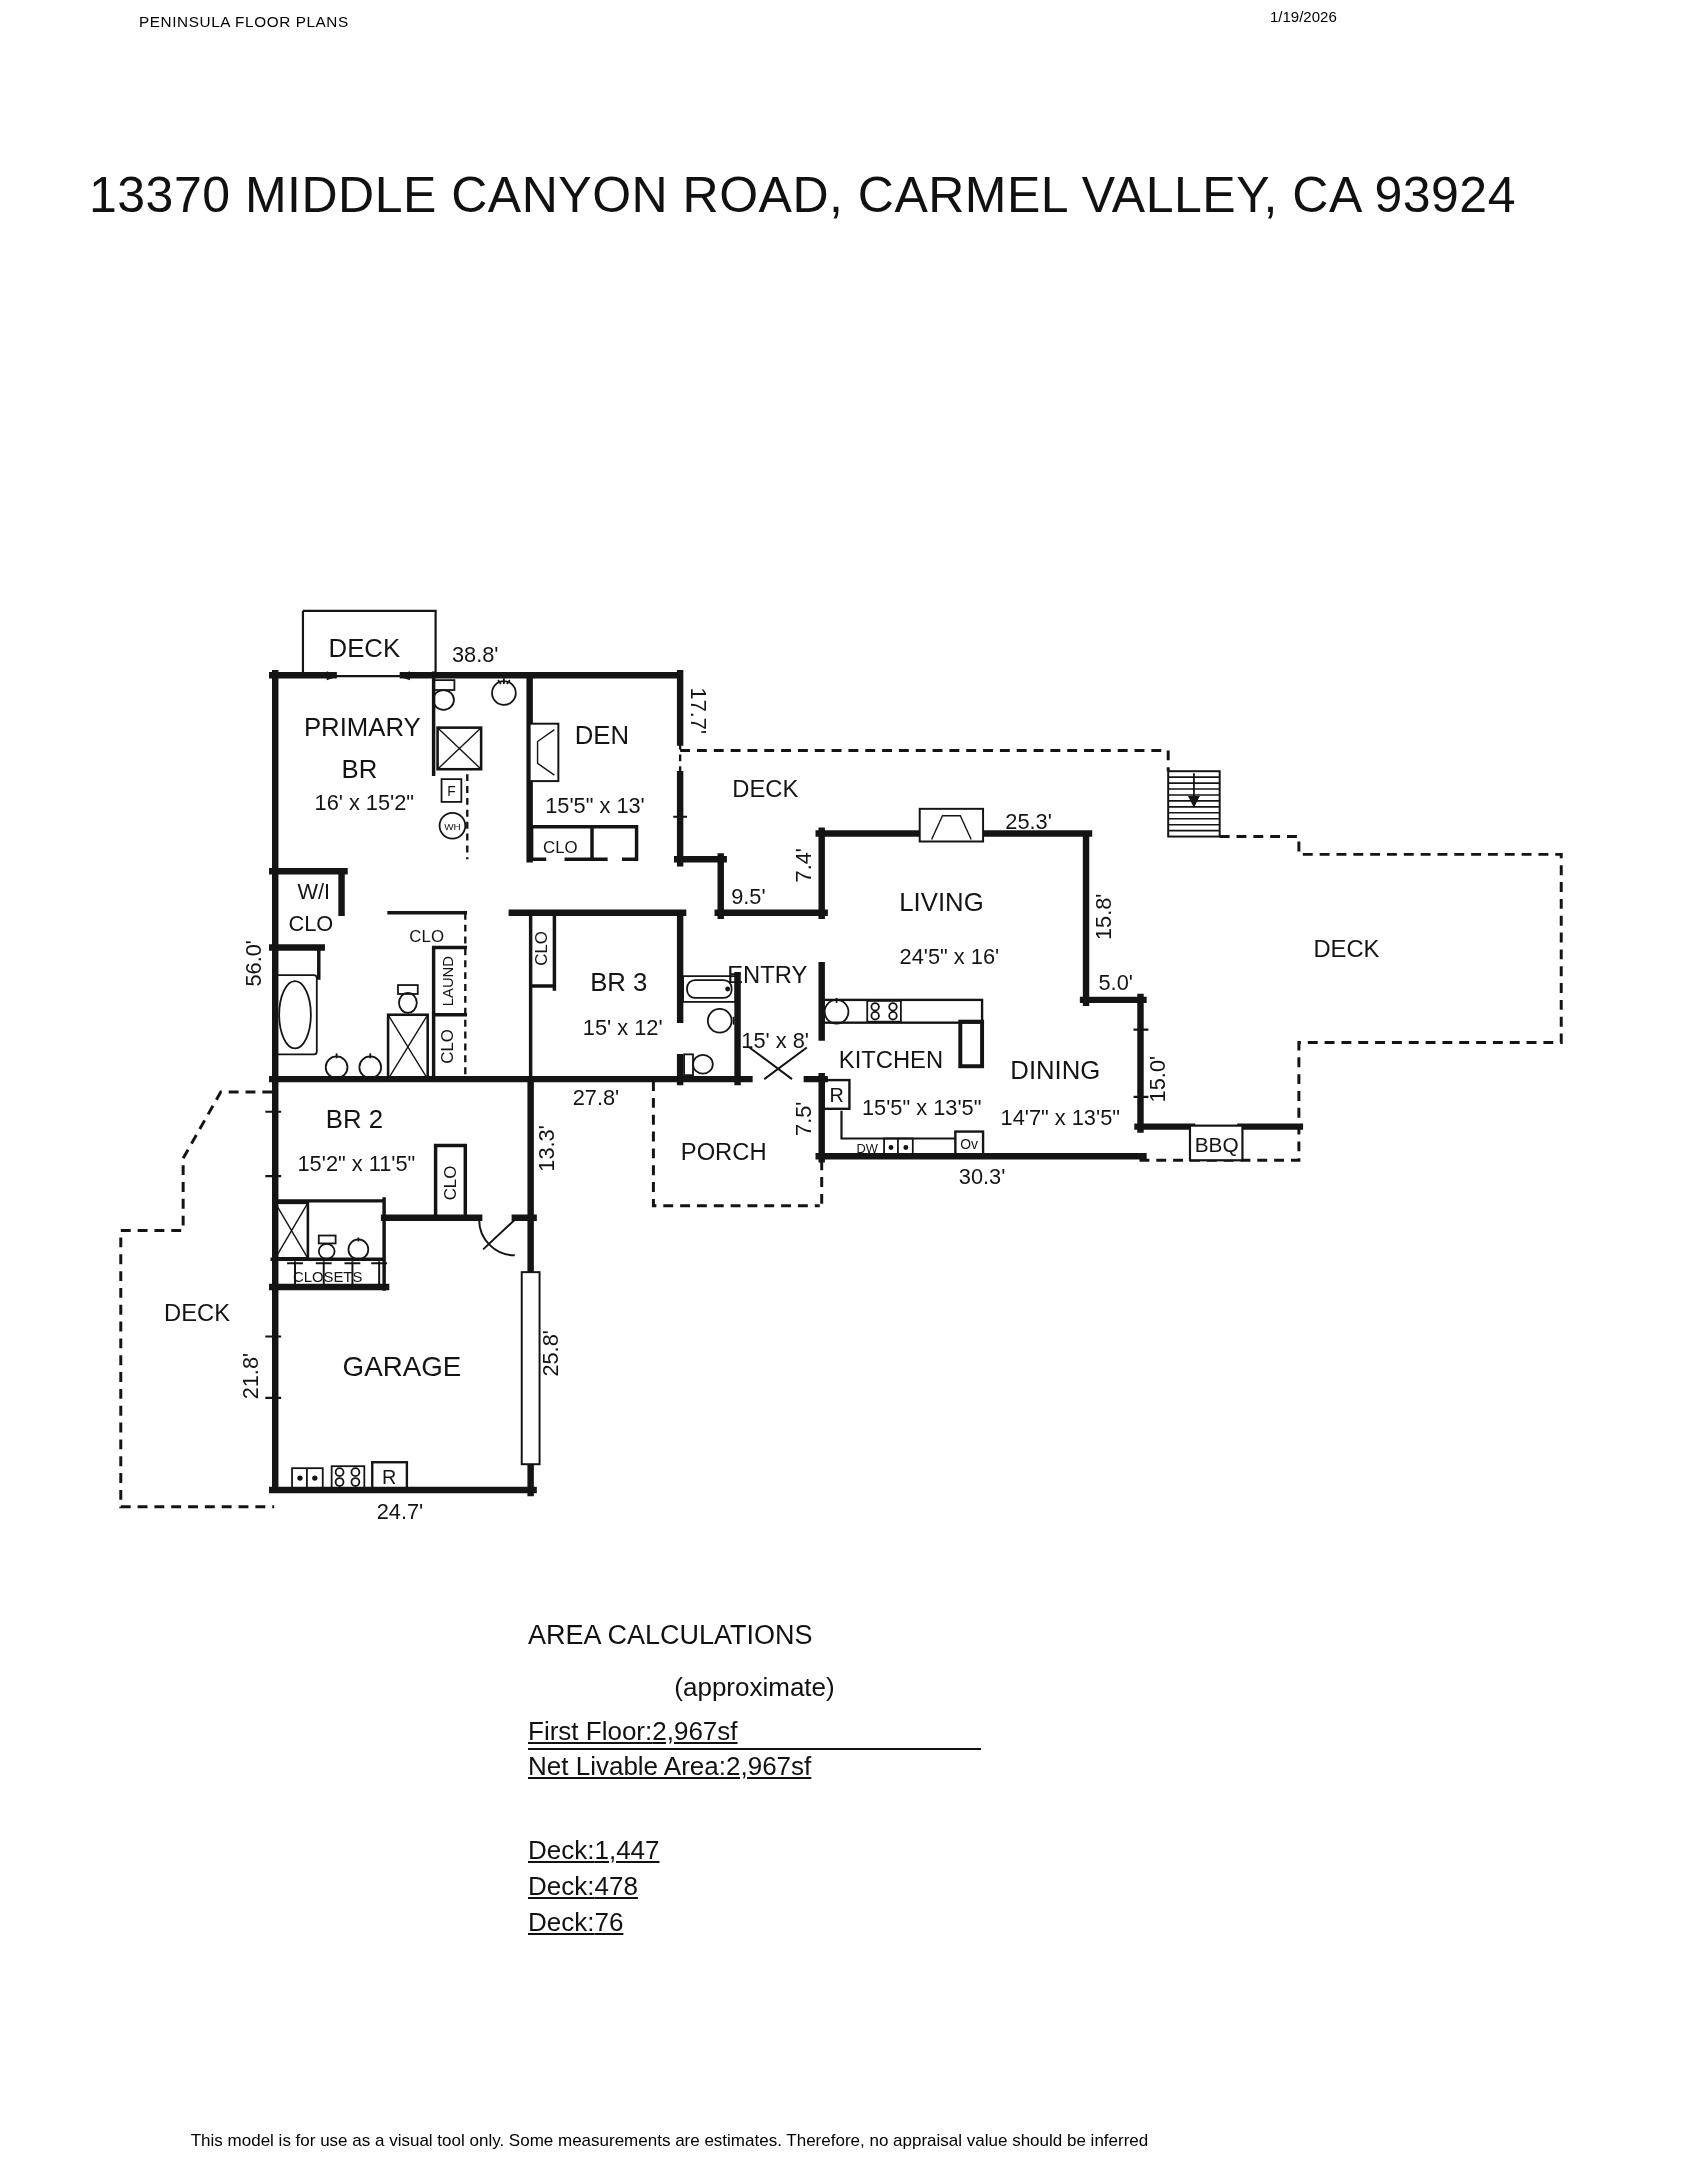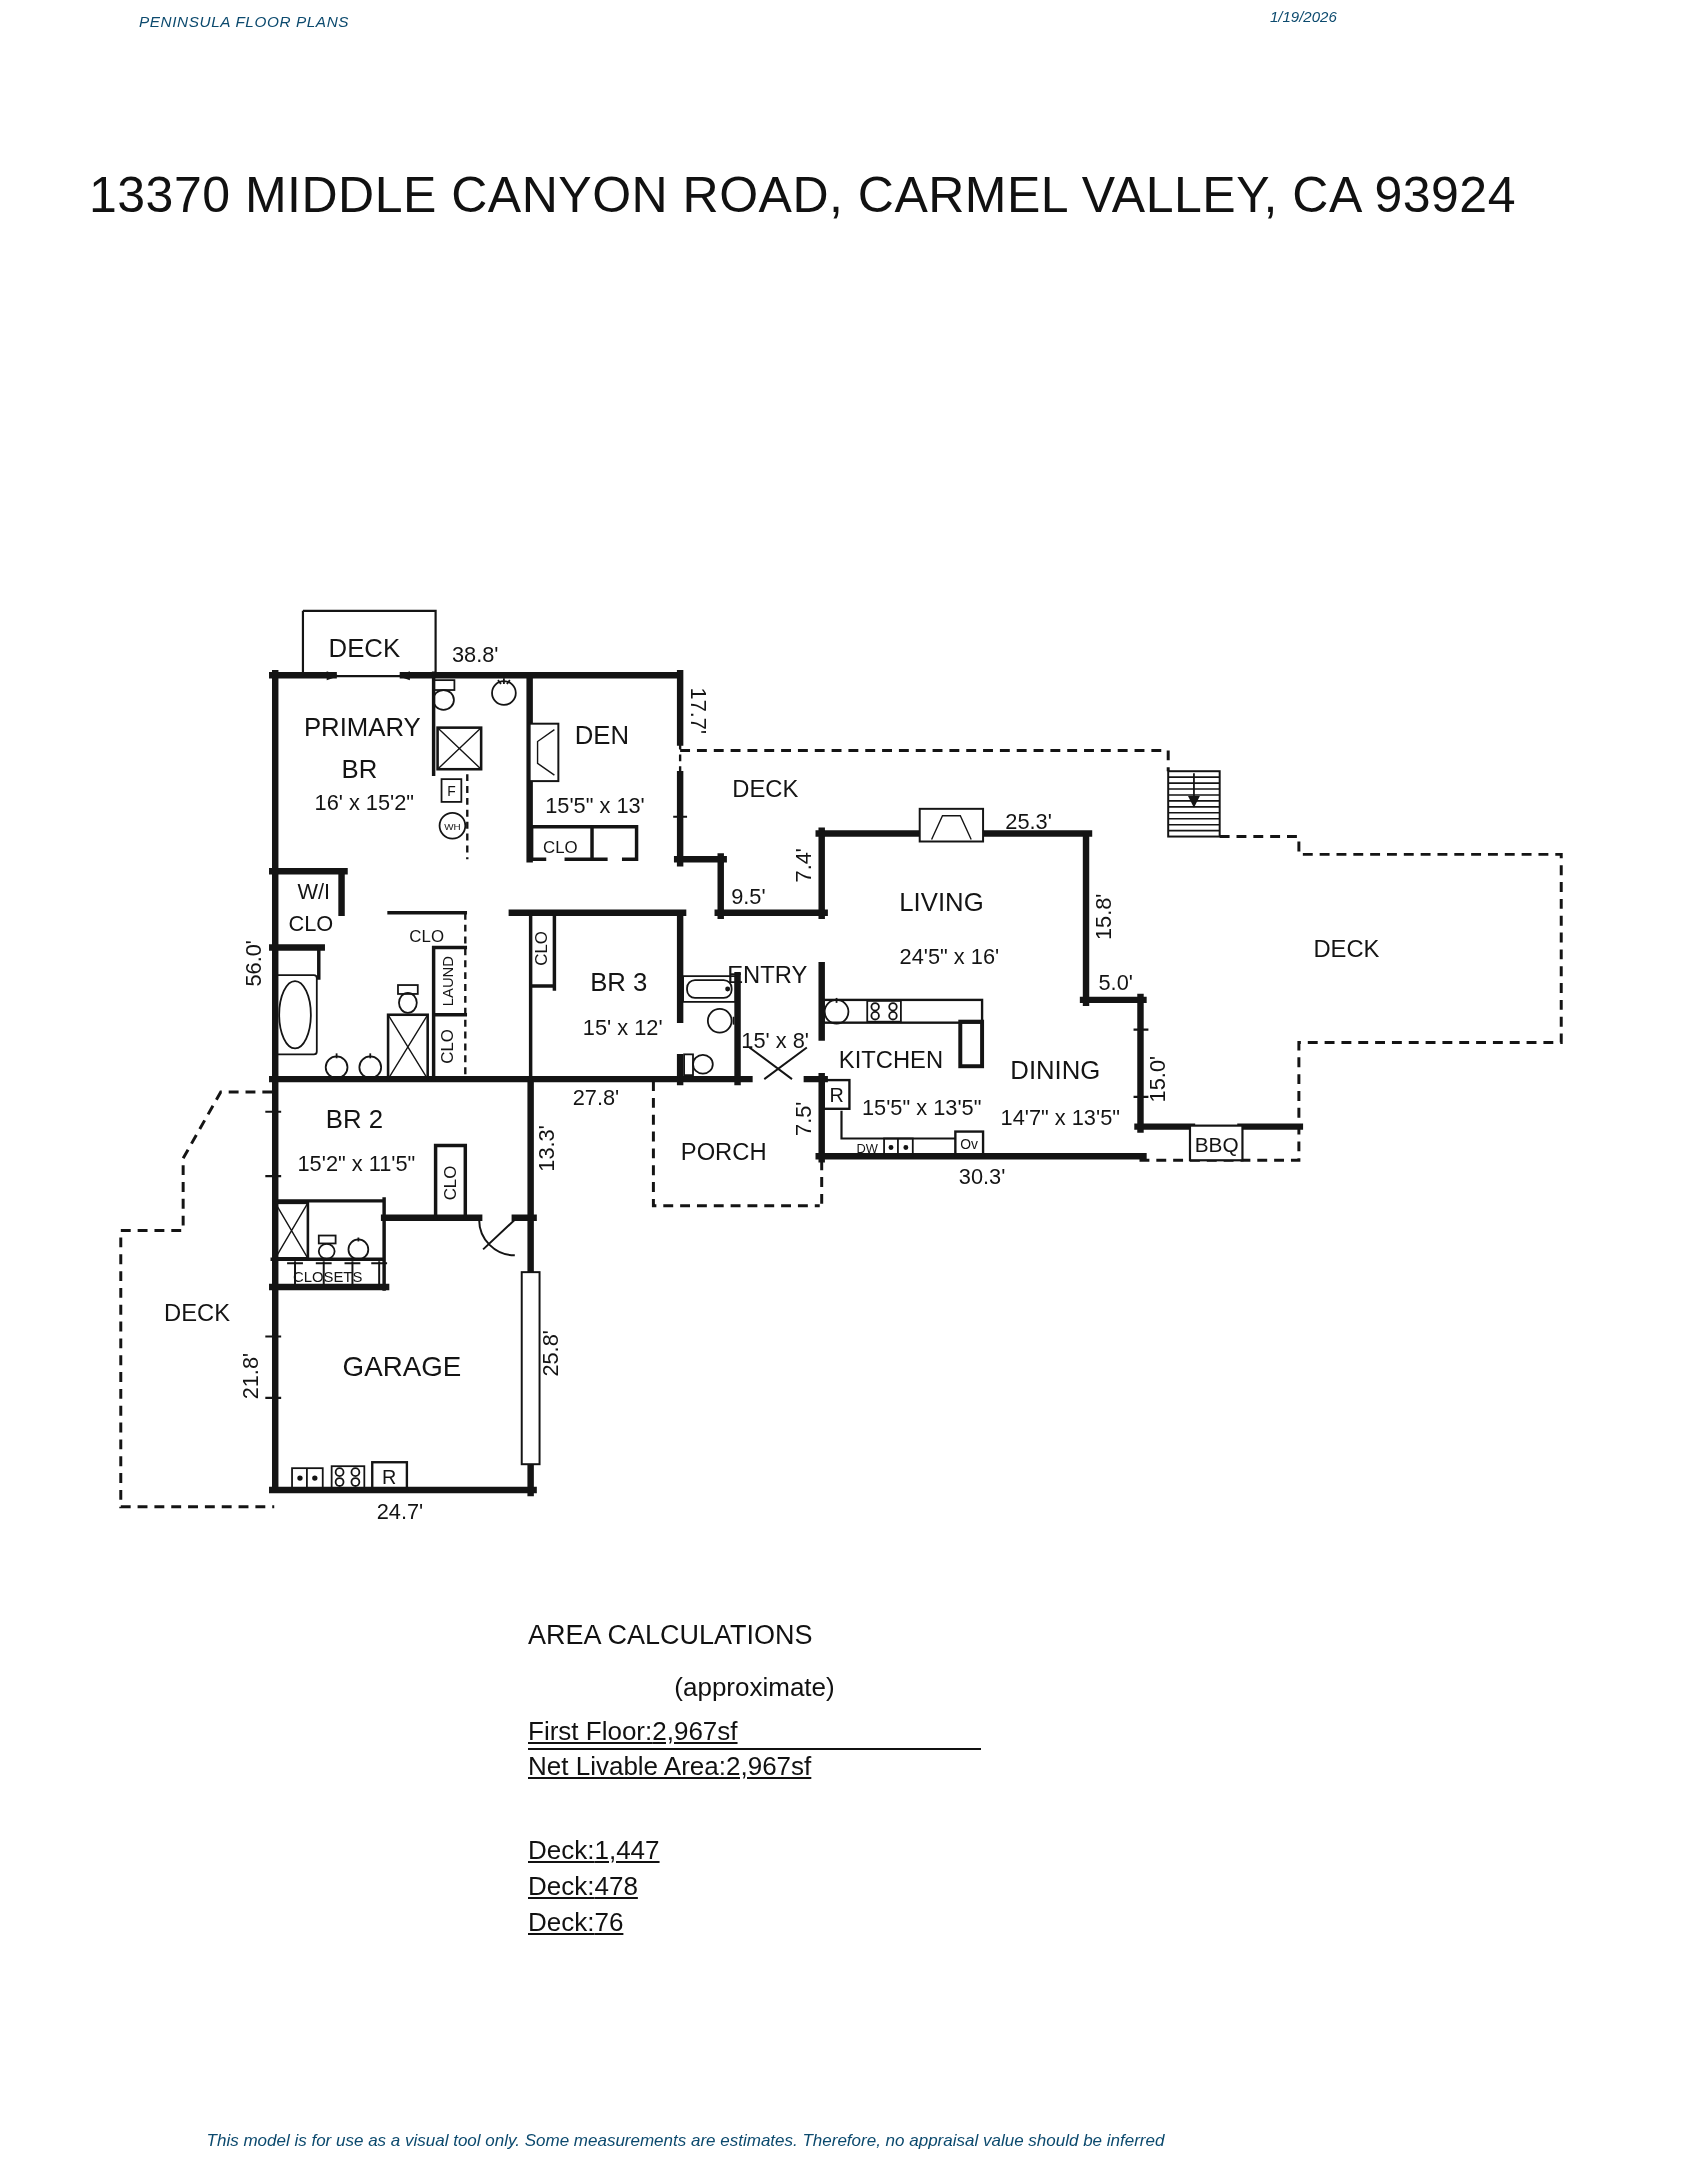--- a/index.html
+++ b/index.html
@@ -1,18 +1,18 @@
 <!DOCTYPE html>
 <html><head>
 <meta charset="utf-8">
 <style>
   html,body{margin:0;padding:0;background:#ffffff;}
   body{width:1683px;height:2178px;position:relative;font-family:"Liberation Sans",sans-serif;color:#111;}
   .abs{position:absolute;}
-  .gray{color:#0c4a6e;font-style:italic;}
+  .gray{color:#000000;}
   #brand{left:139px;top:13px;font-size:15.3px;letter-spacing:0.6px;}
   #pdate{left:1270px;top:8px;font-size:15px;}
   #title{left:89px;top:166px;width:1455px;text-align:left;font-size:50px;letter-spacing:0.5px;white-space:nowrap;}
   #plan-svg{position:absolute;left:0;top:0;}
   svg text{font-family:"Liberation Sans",sans-serif;fill:#141414;}
   .rl{font-size:26px;}
   .rm{font-size:24px;}
   .rs{font-size:22px;}
   .dl{font-size:22px;}
   .cl{font-size:17px;}
@@ -23,21 +23,21 @@
   .wh{font-size:10px;}
   
   #area-table{left:528px;top:1620px;width:453px;font-size:26px;}
   #area-table .at-title{text-align:left;line-height:30px;font-size:27px;}
   #area-table .at-sub{text-align:center;line-height:30px;margin-top:22px;font-size:26px;}
   .at-row{display:flex;line-height:33px;text-decoration:underline;}
   .at-summary{margin-top:13px;}
   .at-row.rule{border-bottom:2.5px solid #111;}
   .at-items{margin-top:49px;width:437px;}
   .at-items .at-row{line-height:36px;}
-  #footer{left:16px;top:2131px;width:1339px;text-align:center;font-size:17px;}
+  #footer{left:0;top:2131px;width:1339px;text-align:center;font-size:17px;}
 </style>
 </head>
 <body>
 
 <div class="abs gray" id="brand">PENINSULA FLOOR PLANS</div>
 <div class="abs gray" id="pdate">1/19/2026</div>
 <div class="abs" id="title">13370 MIDDLE CANYON ROAD, CARMEL VALLEY, CA  93924</div>
 
 <svg id="plan-svg" width="1683" height="2178" viewBox="0 0 1700 2200">
 

